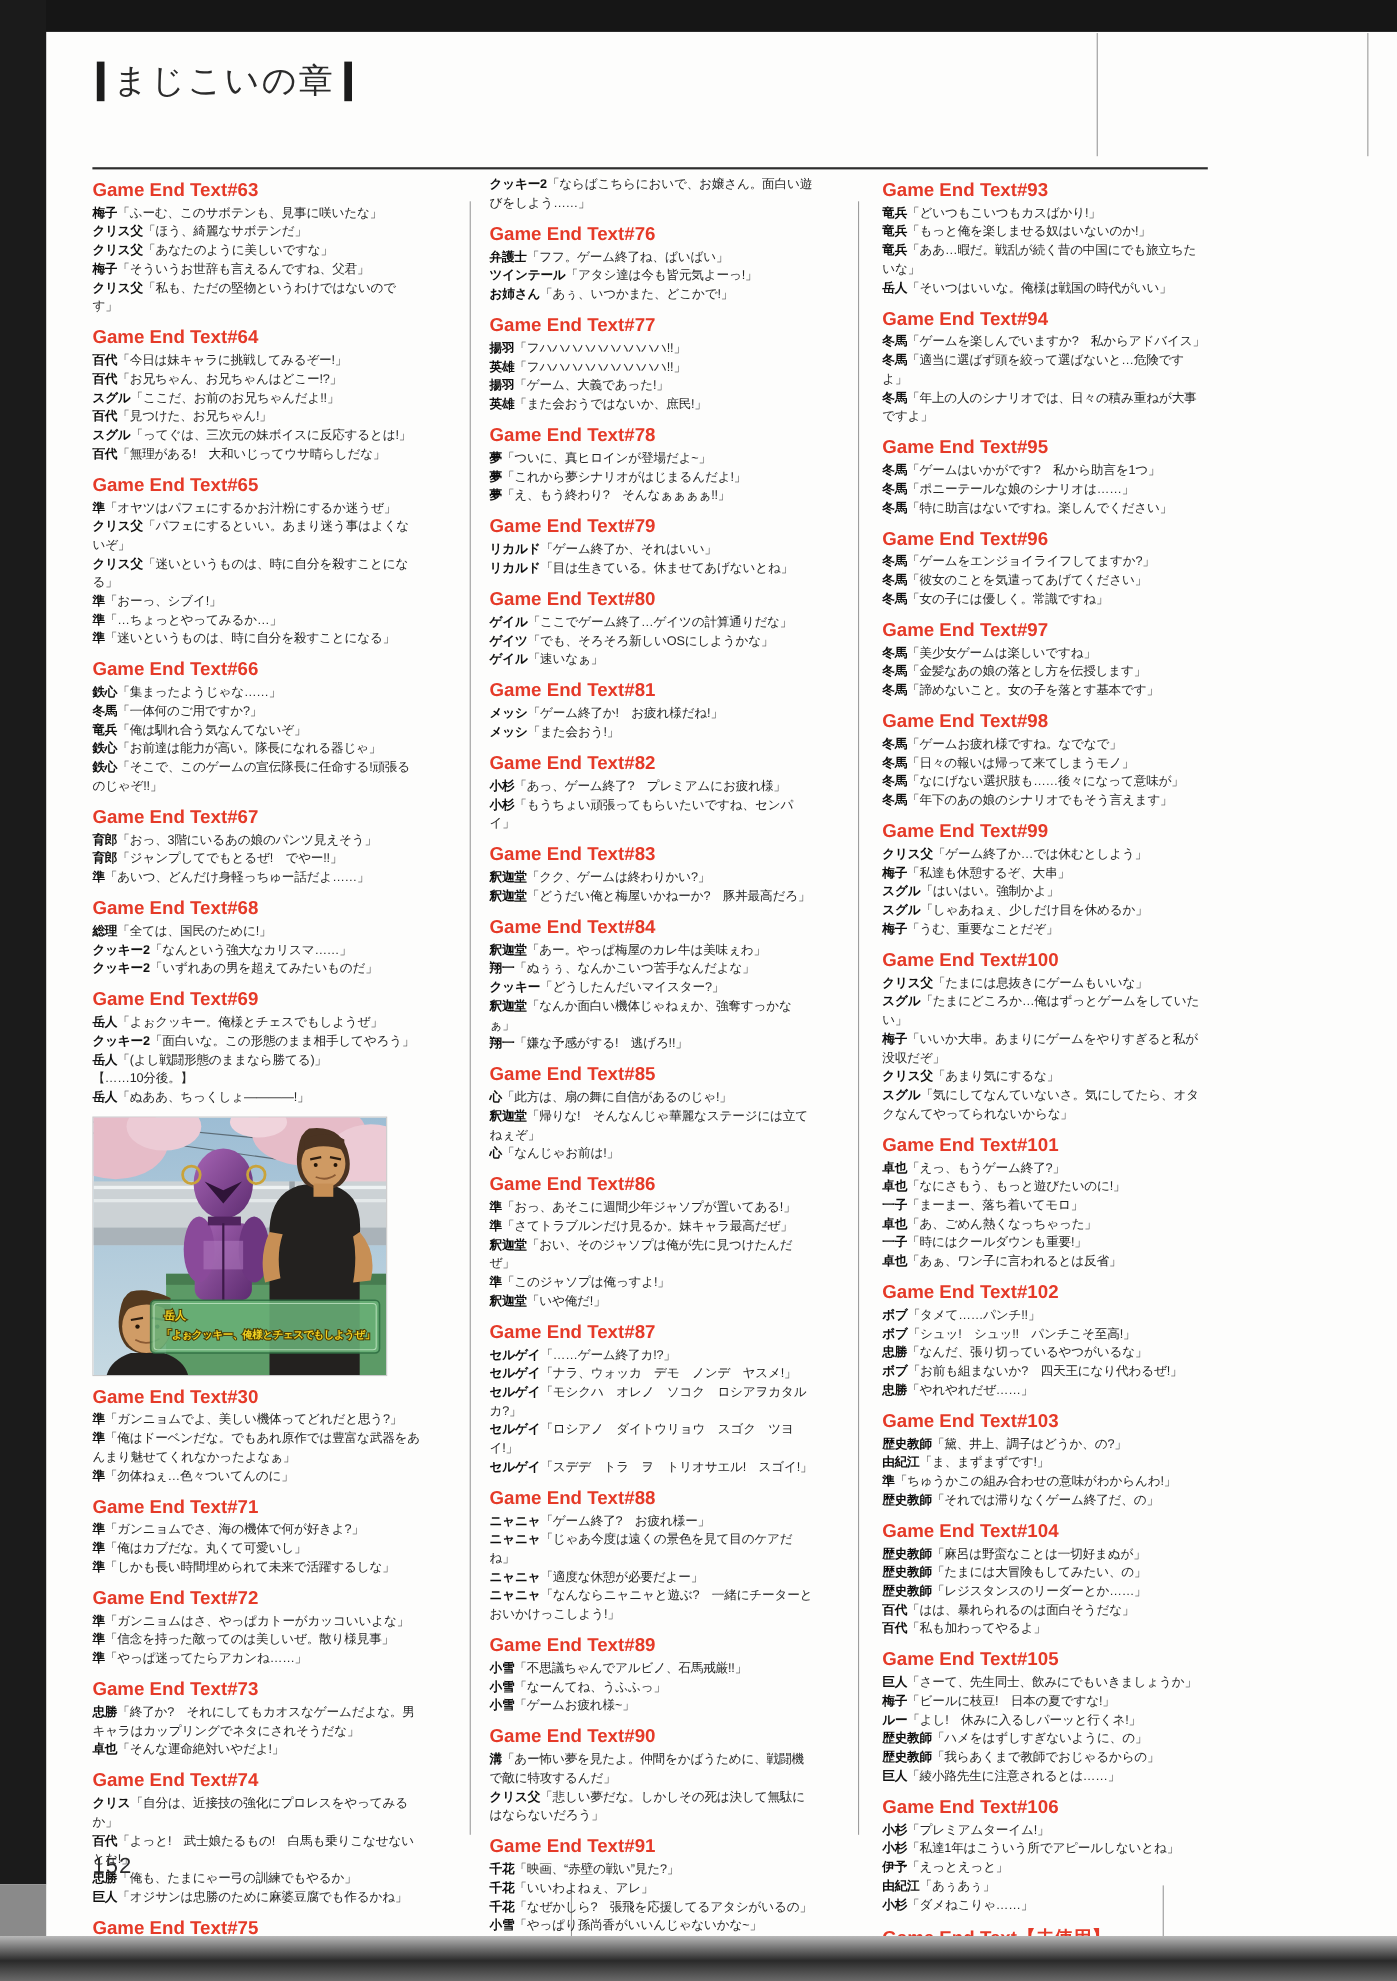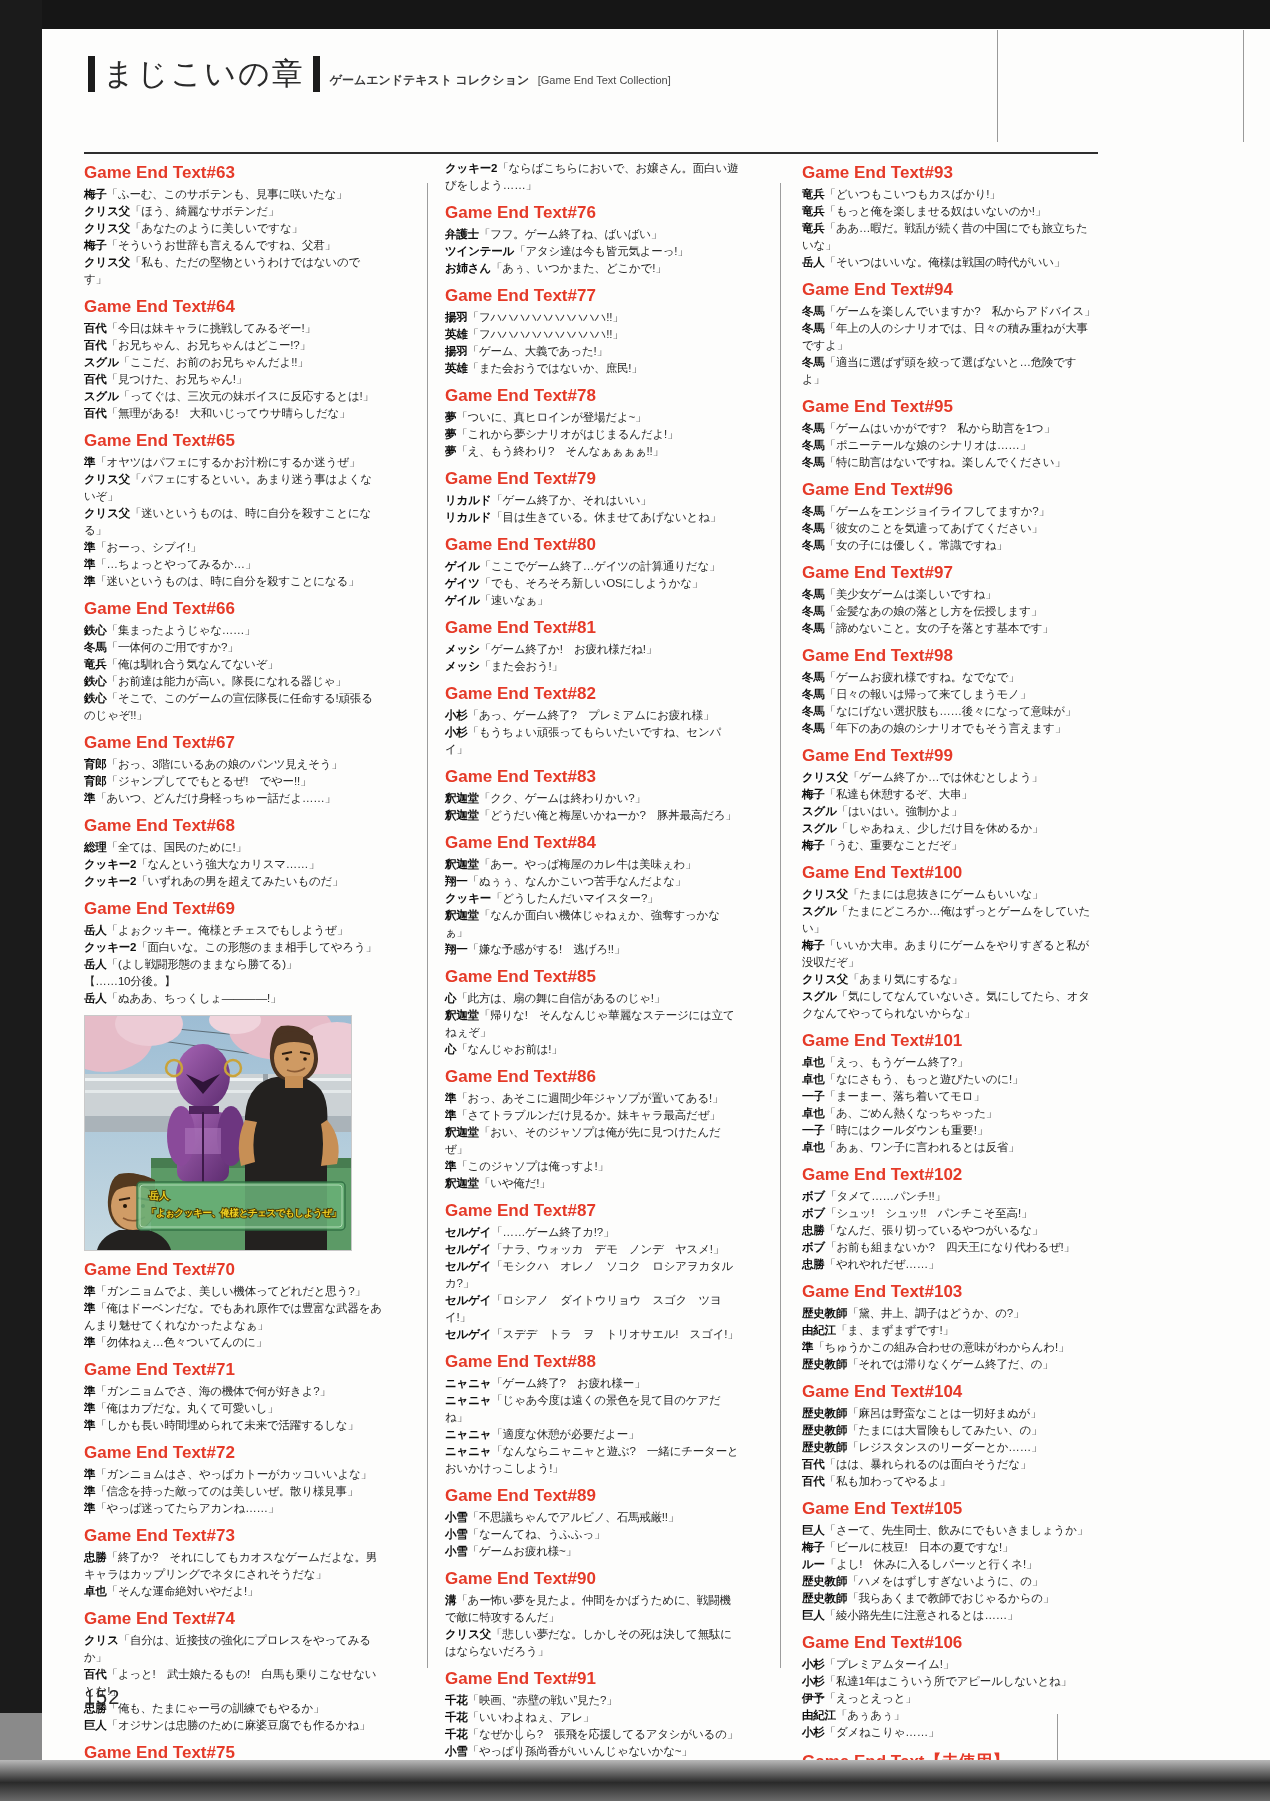--- a/index.html
+++ b/index.html
@@ -42,24 +42,20 @@
 <body>
 
 <div class="topbar"></div>
 <div class="leftbar"></div>
 <div class="leftbar-foot"></div>
 
 <div class="header">
   <span class="tbar"></span>
   <span class="title">まじこいの章</span>
   <span class="tbar"></span>
-  <span class="subwrap">
-    <span class="sub-jp">ゲームエンドテキスト コレクション</span>
-    <span class="sub-en">[Game End Text Collection]</span>
-  </span>
 </div>
 
 <div class="toprule"></div>
 <div class="vline vl1"></div>
 <div class="vline vl2"></div>
 <div class="regmark rm-tr1"></div>
 <div class="regmark rm-tr2"></div>
 <div class="regmark rm-b1"></div>
 <div class="regmark rm-b2"></div>
 
@@ -172,21 +168,21 @@
     <path d="M38 202 Q48 208 60 201" fill="none" stroke="#8a5a34" stroke-width="1.6"></path>
     <path d="M12 234 Q16 220 34 214 L64 214 Q82 220 86 234 Z" fill="#23211f"></path>
   </g>
   <g>
     <rect x="52" y="166" width="208" height="48" rx="4" fill="#69b077" opacity="0.88" stroke="#2e6e42" stroke-width="1.5"></rect>
     <rect x="55" y="169" width="202" height="42" rx="3" fill="none" stroke="#cdeccf" stroke-width="1" opacity="0.7"></rect>
     <text x="64" y="183" font-size="10" font-weight="bold" fill="#f3d321" stroke="#4c3e06" stroke-width="2" paint-order="stroke" font-family="Liberation Sans, sans-serif">岳人</text>
     <text x="62" y="200" font-size="9.5" font-weight="bold" fill="#f3d321" stroke="#4c3e06" stroke-width="2" paint-order="stroke" font-family="Liberation Sans, sans-serif" textLength="194">「よぉクッキー、俺様とチェスでもしようぜ」</text>
   </g>
 </svg>
-<div class="gh">Game End Text#70</div>
+<div class="gh">Game End Text#30</div>
     <div class="ln"><b>準</b>「ガンニョムでよ、美しい機体ってどれだと思う?」</div>
     <div class="ln"><b>準</b>「俺はドーベンだな。でもあれ原作では豊富な武器をあんまり魅せてくれなかったよなぁ」</div>
     <div class="ln"><b>準</b>「勿体ねぇ…色々ついてんのに」</div>
     <div class="gh">Game End Text#71</div>
     <div class="ln"><b>準</b>「ガンニョムでさ、海の機体で何が好きよ?」</div>
     <div class="ln"><b>準</b>「俺はカブだな。丸くて可愛いし」</div>
     <div class="ln"><b>準</b>「しかも長い時間埋められて未来で活躍するしな」</div>
     <div class="gh">Game End Text#72</div>
     <div class="ln"><b>準</b>「ガンニョムはさ、やっぱカトーがカッコいいよな」</div>
     <div class="ln"><b>準</b>「信念を持った敵ってのは美しいぜ。散り様見事」</div>
@@ -282,22 +278,22 @@
     <div class="ln"><b>竜兵</b>「よし、後は刀を使う女子学生を探すか」</div>
   </div>
 <div class="col c3">
     <div class="gh">Game End Text#93</div>
     <div class="ln"><b>竜兵</b>「どいつもこいつもカスばかり!」</div>
     <div class="ln"><b>竜兵</b>「もっと俺を楽しませる奴はいないのか!」</div>
     <div class="ln"><b>竜兵</b>「ああ…暇だ。戦乱が続く昔の中国にでも旅立ちたいな」</div>
     <div class="ln"><b>岳人</b>「そいつはいいな。俺様は戦国の時代がいい」</div>
     <div class="gh">Game End Text#94</div>
     <div class="ln"><b>冬馬</b>「ゲームを楽しんでいますか?　私からアドバイス」</div>
+    <div class="ln"><b>冬馬</b>「適当に選ばず頭を絞って選ばないと…危険ですよ」</div>
     <div class="ln"><b>冬馬</b>「年上の人のシナリオでは、日々の積み重ねが大事ですよ」</div>
-    <div class="ln"><b>冬馬</b>「適当に選ばず頭を絞って選ばないと…危険ですよ」</div>
     <div class="gh">Game End Text#95</div>
     <div class="ln"><b>冬馬</b>「ゲームはいかがです?　私から助言を1つ」</div>
     <div class="ln"><b>冬馬</b>「ポニーテールな娘のシナリオは……」</div>
     <div class="ln"><b>冬馬</b>「特に助言はないですね。楽しんでください」</div>
     <div class="gh">Game End Text#96</div>
     <div class="ln"><b>冬馬</b>「ゲームをエンジョイライフしてますか?」</div>
     <div class="ln"><b>冬馬</b>「彼女のことを気遣ってあげてください」</div>
     <div class="ln"><b>冬馬</b>「女の子には優しく。常識ですね」</div>
     <div class="gh">Game End Text#97</div>
     <div class="ln"><b>冬馬</b>「美少女ゲームは楽しいですね」</div>

